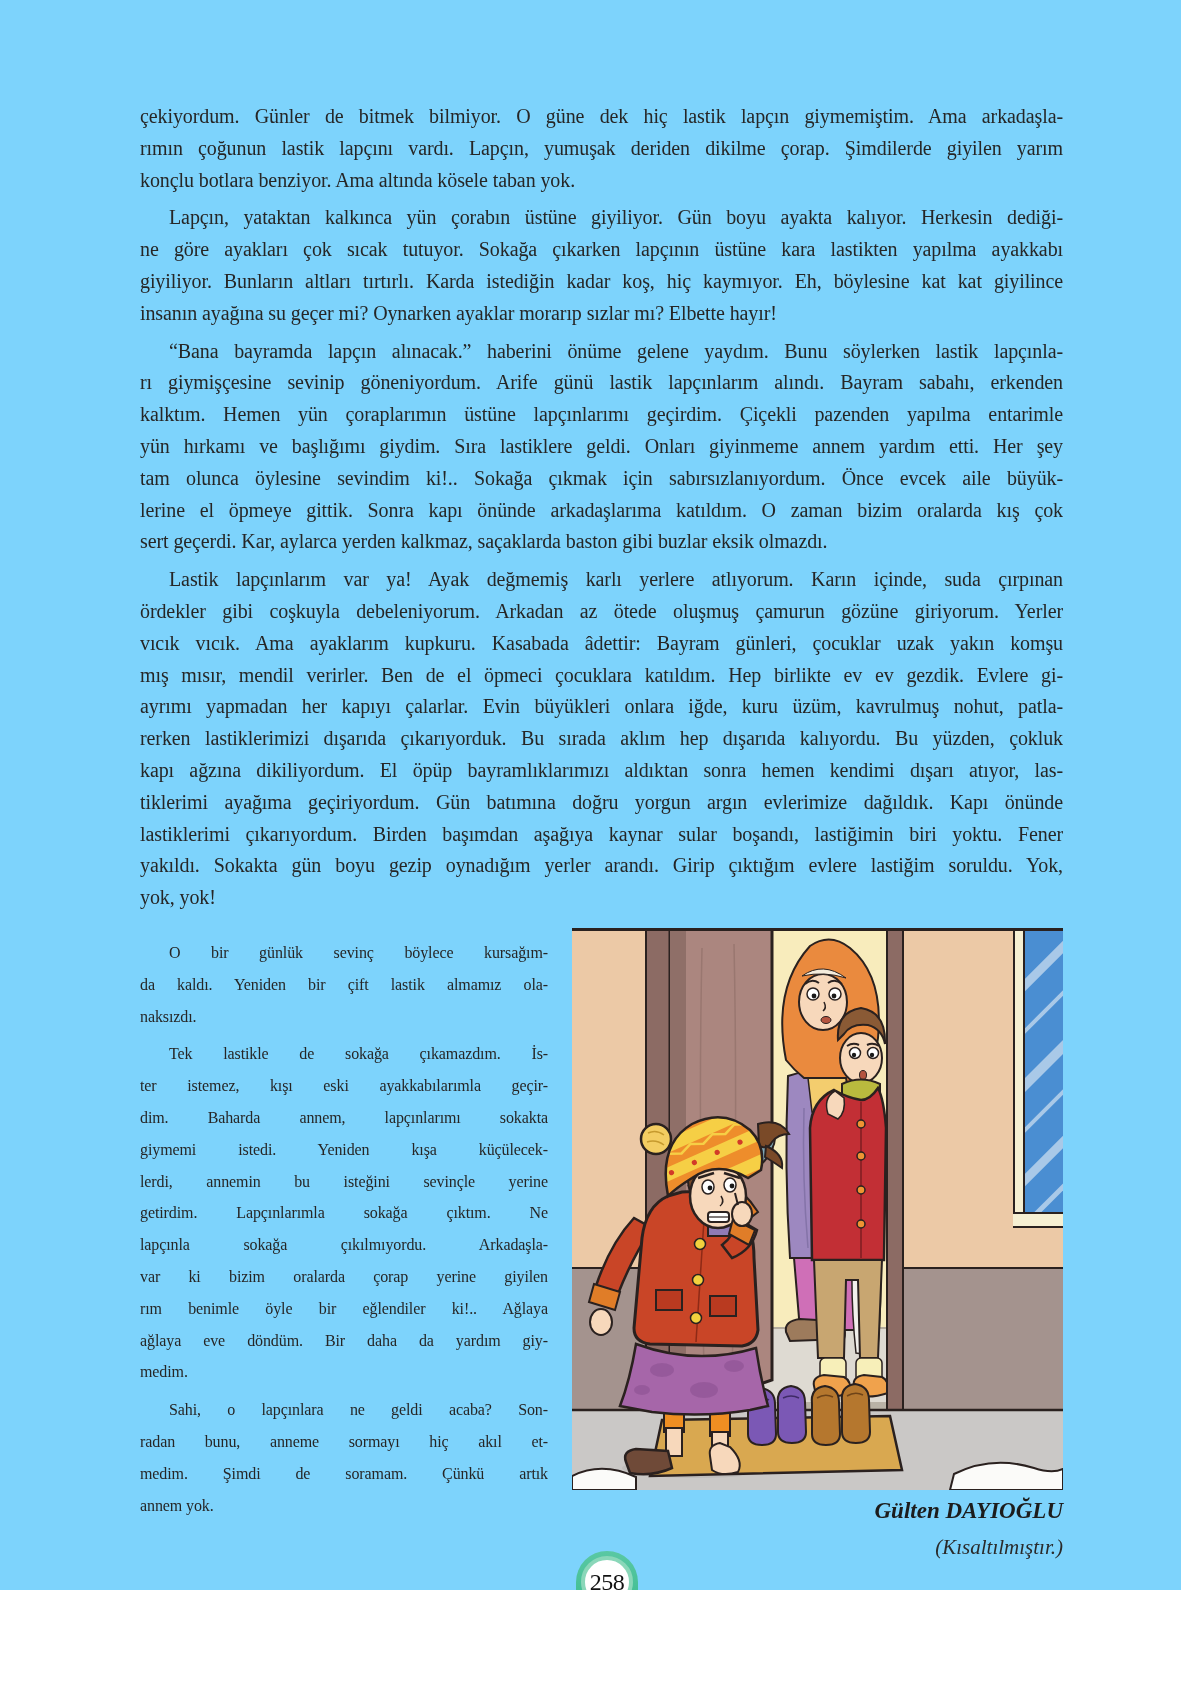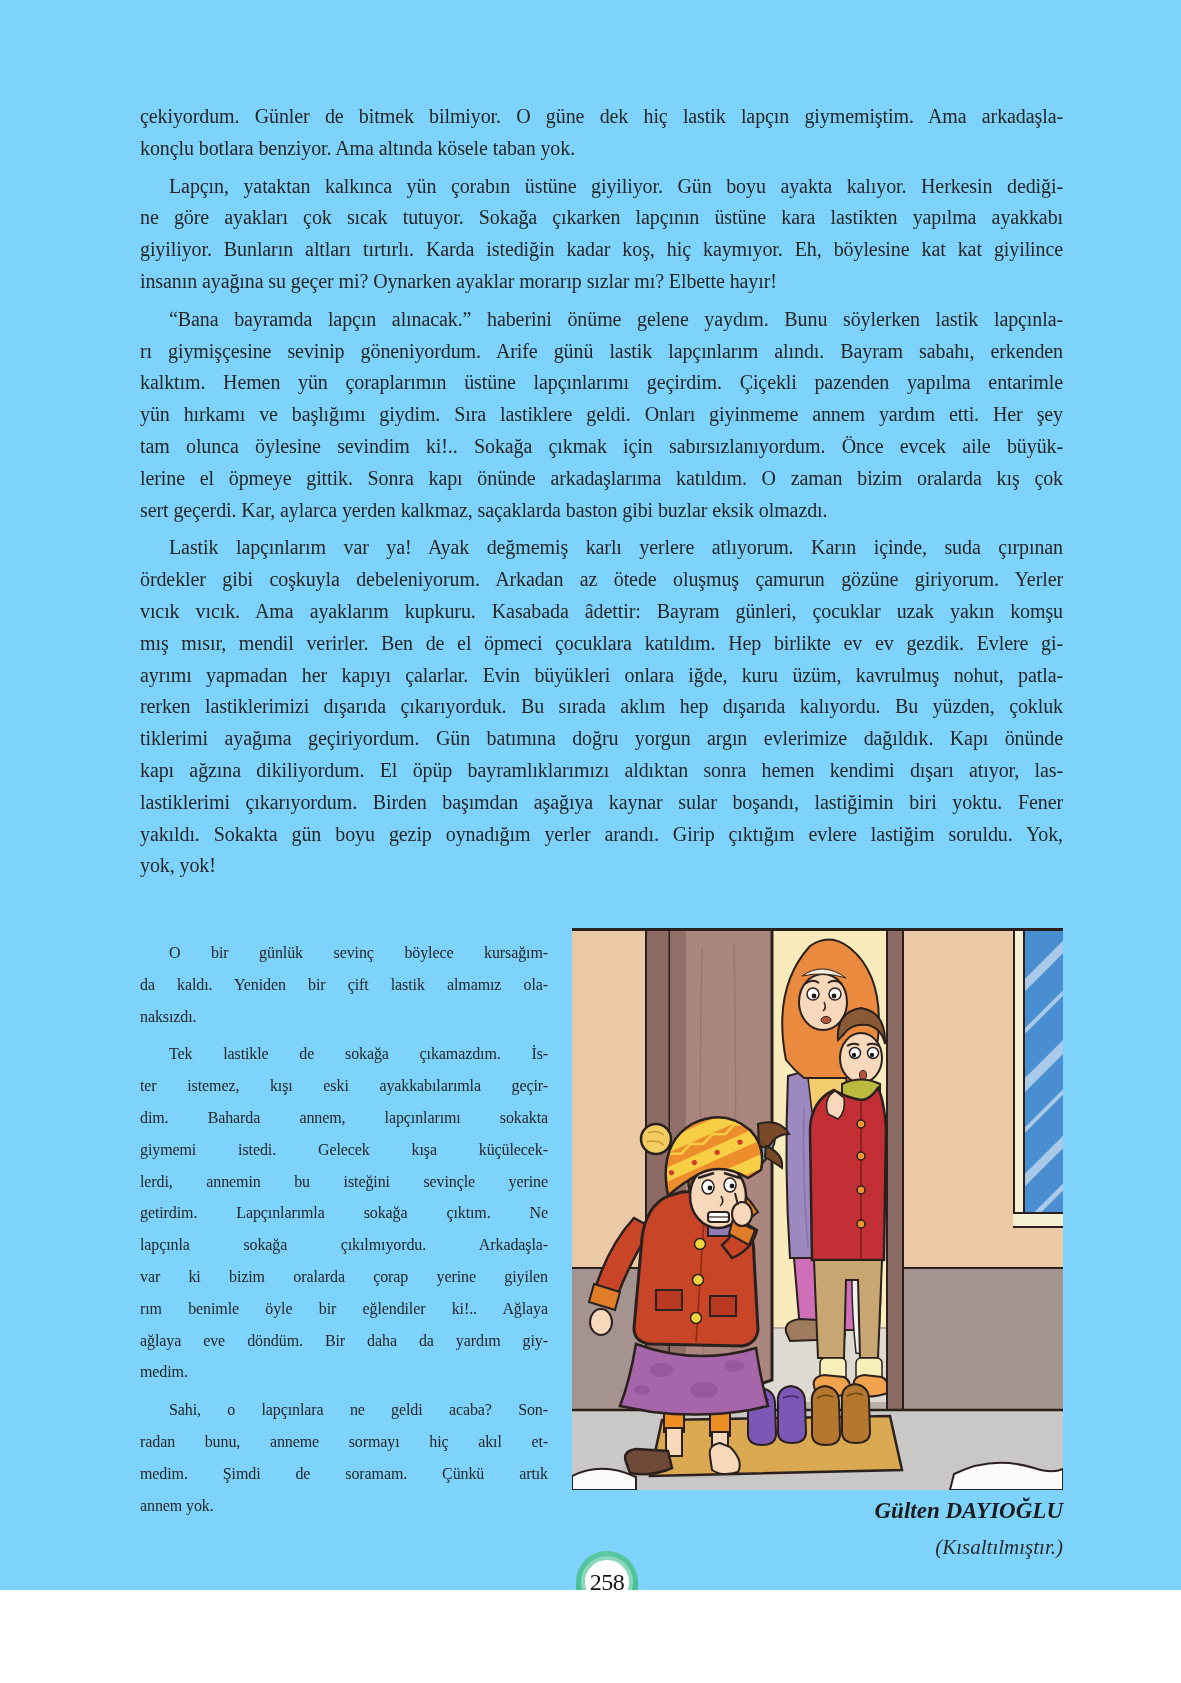--- a/index.html
+++ b/index.html
@@ -56,20 +56,21 @@
   }
 </style>
 </head>
 <body>
 
 <div class="page">
 
   <section class="body-text">
     <div class="para">
         <div class="tline">çekiyordum. Günler de bitmek bilmiyor. O güne dek hiç lastik lapçın giymemiştim. Ama arkadaşla-</div>
+        <div class="tline">rımın çoğunun lastik lapçını vardı. Lapçın, yumuşak deriden dikilme çorap. Şimdilerde giyilen yarım</div>
         <div class="tline tline-last">konçlu botlara benziyor. Ama altında kösele taban yok.</div>
       </div>
     <div class="para">
         <div class="tline tline-indent">Lapçın, yataktan kalkınca yün çorabın üstüne giyiliyor. Gün boyu ayakta kalıyor. Herkesin dediği-</div>
         <div class="tline">ne göre ayakları çok sıcak tutuyor. Sokağa çıkarken lapçının üstüne kara lastikten yapılma ayakkabı</div>
         <div class="tline">giyiliyor. Bunların altları tırtırlı. Karda istediğin kadar koş, hiç kaymıyor. Eh, böylesine kat kat giyilince</div>
         <div class="tline tline-last">insanın ayağına su geçer mi? Oynarken ayaklar morarıp sızlar mı? Elbette hayır!</div>
       </div>
     <div class="para">
         <div class="tline tline-indent">“Bana bayramda lapçın alınacak.” haberini önüme gelene yaydım. Bunu söylerken lastik lapçınla-</div>
@@ -80,39 +81,39 @@
         <div class="tline">lerine el öpmeye gittik. Sonra kapı önünde arkadaşlarıma katıldım. O zaman bizim oralarda kış çok</div>
         <div class="tline tline-last">sert geçerdi. Kar, aylarca yerden kalkmaz, saçaklarda baston gibi buzlar eksik olmazdı.</div>
       </div>
     <div class="para">
         <div class="tline tline-indent">Lastik lapçınlarım var ya! Ayak değmemiş karlı yerlere atlıyorum. Karın içinde, suda çırpınan</div>
         <div class="tline">ördekler gibi coşkuyla debeleniyorum. Arkadan az ötede oluşmuş çamurun gözüne giriyorum. Yerler</div>
         <div class="tline">vıcık vıcık. Ama ayaklarım kupkuru. Kasabada âdettir: Bayram günleri, çocuklar uzak yakın komşu</div>
         <div class="tline">mış mısır, mendil verirler. Ben de el öpmeci çocuklara katıldım. Hep birlikte ev ev gezdik. Evlere gi-</div>
         <div class="tline">ayrımı yapmadan her kapıyı çalarlar. Evin büyükleri onlara iğde, kuru üzüm, kavrulmuş nohut, patla-</div>
         <div class="tline">rerken lastiklerimizi dışarıda çıkarıyorduk. Bu sırada aklım hep dışarıda kalıyordu. Bu yüzden, çokluk</div>
+        <div class="tline">kapı ağzına dikiliyordum. El öpüp bayramlıklarımızı aldıktan sonra hemen kendimi dışarı atıyor, las-</div>
         <div class="tline">tiklerimi ayağıma geçiriyordum. Gün batımına doğru yorgun argın evlerimize dağıldık. Kapı önünde</div>
-        <div class="tline">kapı ağzına dikiliyordum. El öpüp bayramlıklarımızı aldıktan sonra hemen kendimi dışarı atıyor, las-</div>
         <div class="tline">lastiklerimi çıkarıyordum. Birden başımdan aşağıya kaynar sular boşandı, lastiğimin biri yoktu. Fener</div>
         <div class="tline">yakıldı. Sokakta gün boyu gezip oynadığım yerler arandı. Girip çıktığım evlere lastiğim soruldu. Yok,</div>
         <div class="tline tline-last">yok, yok!</div>
       </div>
   </section>
 
   <section class="col-text">
     <div class="para">
         <div class="tline tline-indent">O bir günlük sevinç böylece kursağım-</div>
         <div class="tline">da kaldı. Yeniden bir çift lastik almamız ola-</div>
         <div class="tline tline-last">naksızdı.</div>
       </div>
     <div class="para">
         <div class="tline tline-indent">Tek lastikle de sokağa çıkamazdım. İs-</div>
         <div class="tline">ter istemez, kışı eski ayakkabılarımla geçir-</div>
         <div class="tline">dim. Baharda annem, lapçınlarımı sokakta</div>
-        <div class="tline">giymemi istedi. Gelecek kışa küçülecek-</div>
+        <div class="tline">giymemi istedi. Yeniden kışa küçülecek-</div>
         <div class="tline">lerdi, annemin bu isteğini sevinçle yerine</div>
         <div class="tline">getirdim. Lapçınlarımla sokağa çıktım. Ne</div>
         <div class="tline">lapçınla sokağa çıkılmıyordu. Arkadaşla-</div>
         <div class="tline">var ki bizim oralarda çorap yerine giyilen</div>
         <div class="tline">rım benimle öyle bir eğlendiler ki!.. Ağlaya</div>
         <div class="tline">ağlaya eve döndüm. Bir daha da yardım giy-</div>
         <div class="tline tline-last">medim.</div>
       </div>
     <div class="para">
         <div class="tline tline-indent">Sahi, o lapçınlara ne geldi acaba? Son-</div>

